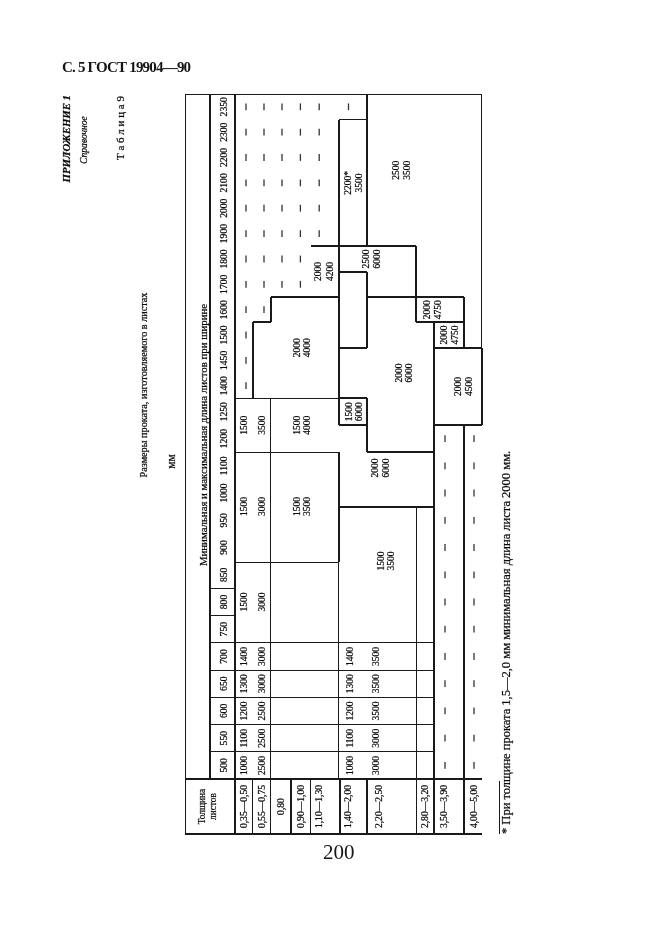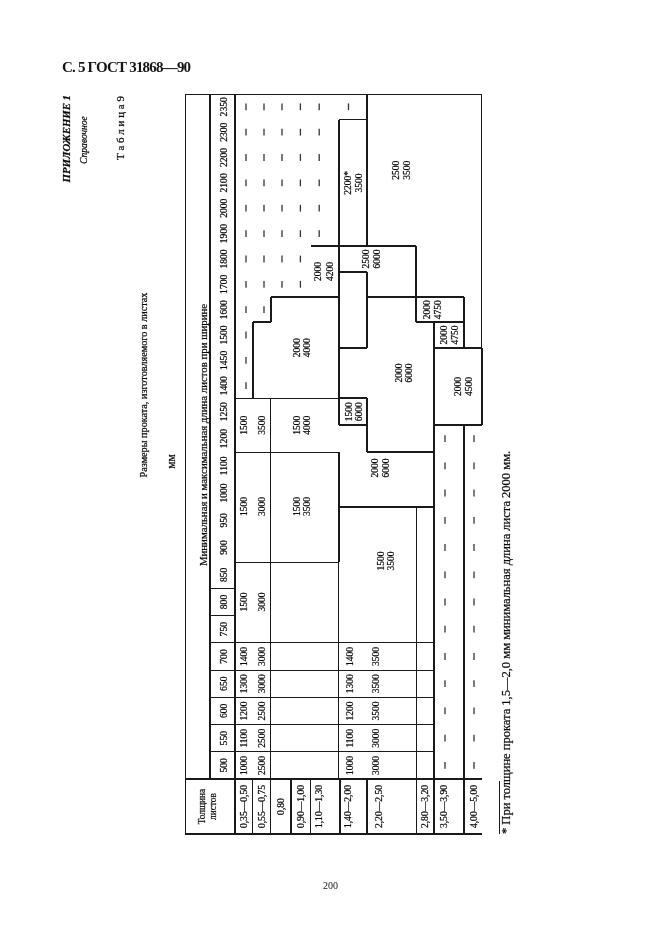--- a/index.html
+++ b/index.html
@@ -1,14 +1,14 @@
 <!DOCTYPE html>
 <html><head><meta charset="utf-8"><style>html,body{margin:0;padding:0;width:661px;height:936px;background:#fff;overflow:hidden}body{font-family:"Liberation Serif",serif;color:#151515;-webkit-font-smoothing:antialiased}text{fill:#0a0a0a;stroke:#0a0a0a;stroke-width:0.22px}#rot{position:absolute;left:0;top:0;width:936px;height:661px;transform-origin:0 0;transform:rotate(-90deg) translateX(-936px)}</style></head><body>
-<div style="position:absolute;left:62px;top:58.5px;font-size:15px;letter-spacing:-0.8px;font-weight:bold;font-family:'Liberation Serif',serif;white-space:nowrap">С. 5 ГОСТ 31868—90</div>
-<div style="position:absolute;left:323px;top:880px;font-size:10px;font-family:'Liberation Serif',serif">200</div>
+<div style="position:absolute;left:62px;top:58.5px;font-size:15px;letter-spacing:-0.8px;font-weight:bold;font-family:'Liberation Serif',serif;white-space:nowrap">С. 5 ГОСТ 19904—90</div>
+<div style="position:absolute;left:323px;top:840px;font-size:21px;font-family:'Liberation Serif',serif">200</div>
 
 <div id="rot"><svg width="936" height="661" viewBox="0 0 936 661">
 
 <line x1="102.0" y1="185.4" x2="841.9" y2="185.4" stroke="#1a1a1a" stroke-width="1.1" shape-rendering="crispEdges"></line>
 
 <line x1="157.0" y1="210.0" x2="841.9" y2="210.0" stroke="#1a1a1a" stroke-width="1.5" shape-rendering="crispEdges"></line>
 
 <line x1="102.0" y1="234.7" x2="841.9" y2="234.7" stroke="#1a1a1a" stroke-width="2.1" shape-rendering="crispEdges"></line>
 
 <line x1="102.0" y1="252.9" x2="157.0" y2="252.9" stroke="#1a1a1a" stroke-width="1.0" shape-rendering="crispEdges"></line>

